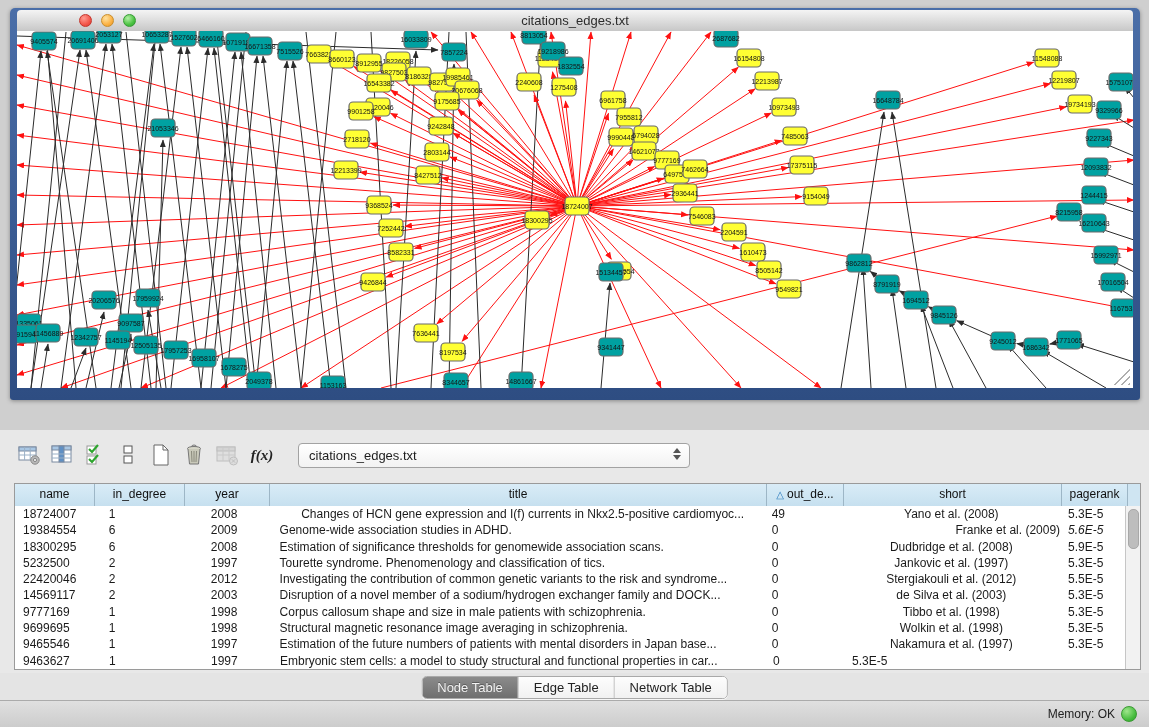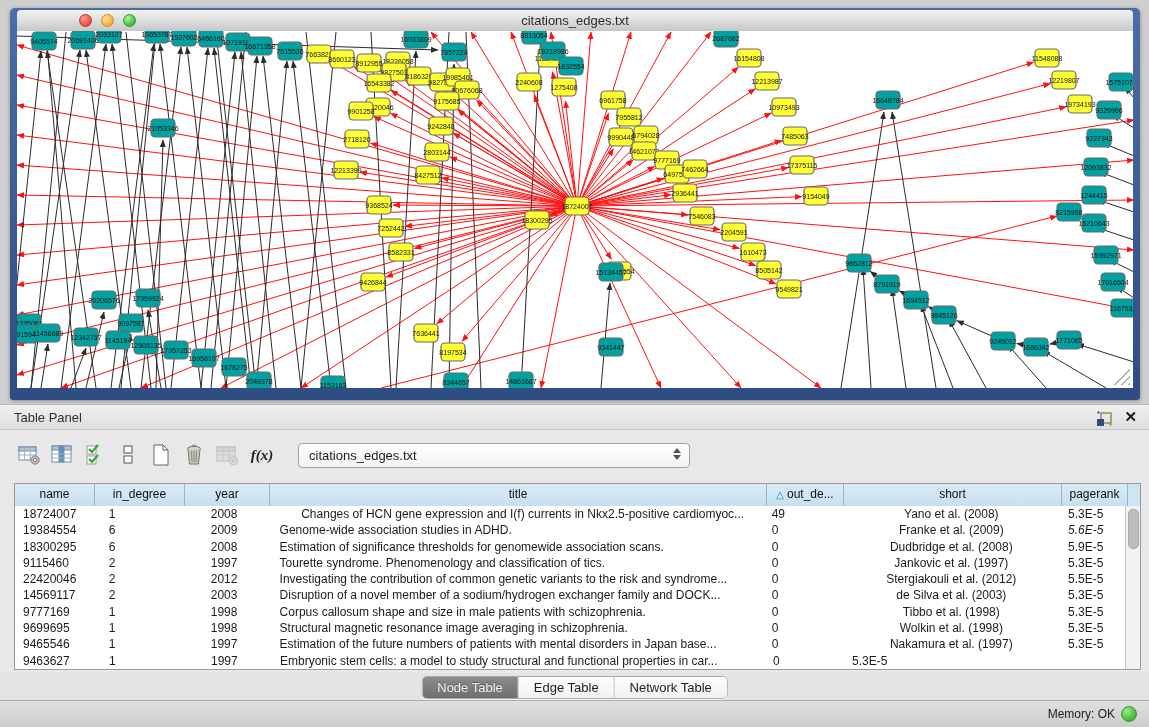--- a/index.html
+++ b/index.html
@@ -655,32 +655,20 @@
           </g>
           <g>
             <rect x="1056" y="331" width="24" height="18" rx="4" fill="#00a1a1" stroke="#6a6a6a" stroke-width="1.2"></rect>
             <text x="1068" y="342.5" text-anchor="middle" font-size="7" font-family="&quot;Liberation Sans&quot;,sans-serif" fill="#141414">1771065</text>
           </g>
         </svg>
       <div class="resize-grip"></div>
     </div>
   </div>
 
-  <div class="tp-header">
-    <span class="tp-title">Table Panel</span>
-    <span class="tp-float">
-      <svg width="17" height="17" viewBox="0 0 17 17">
-        <rect x="5" y="3" width="10" height="10" fill="none" stroke="#8b8b4a" stroke-width="1.4"></rect>
-        <rect x="1.5" y="9.5" width="6" height="6" fill="#2d4a7a" stroke="#2d4a7a"></rect>
-        <rect x="1.5" y="1.5" width="2" height="2" fill="#2d4a7a"></rect>
-        <rect x="13.5" y="13.5" width="2" height="2" fill="#8b8b4a"></rect>
-      </svg>
-    </span>
-    <span class="tp-close">✕</span>
-  </div>
 
   <div class="tp-body">
     <div class="tp-toolbar">
       <button class="tbtn">
         <svg width="24" height="24" viewBox="0 0 24 24">
           <rect x="2" y="4" width="17" height="13" fill="#fff" stroke="#7a8aa0"></rect>
           <rect x="2" y="4" width="17" height="4" fill="#a9c7e4" stroke="#7a8aa0"></rect>
           <line x1="7.6" y1="4" x2="7.6" y2="17" stroke="#9ab0c6"></line>
             <line x1="13.2" y1="4" x2="13.2" y2="17" stroke="#9ab0c6"></line>
           <line x1="2" y1="12" x2="19" y2="12" stroke="#9ab0c6"></line>
@@ -767,34 +755,34 @@
             <div class="td" style="width: 77px; text-align: left; padding-left: 6px;">49</div>
             <div class="td" style="width: 218px; text-align: center;">Yano et al. (2008)</div>
             <div class="td" style="width: 66px; text-align: left; padding-left: 8px;">5.3E-5</div>
           </div>
           <div class="tr">
             <div class="td" style="width: 80px; text-align: left; padding-left: 8px;">19384554</div>
             <div class="td" style="width: 90px; text-align: left; padding-left: 14px;">6</div>
             <div class="td" style="width: 85px; text-align: left; padding-left: 26px;">2009</div>
             <div class="td" style="width: 497px; text-align: left; padding-left: 10px;">Genome-wide association studies in ADHD.</div>
             <div class="td" style="width: 77px; text-align: left; padding-left: 6px;">0</div>
-            <div class="td" style="width: 218px; text-align: center;">Franke et al. (2009)</div>
+            <div class="td" style="width: 218px; text-align: right;">Franke et al. (2009)</div>
             <div class="td" style="width: 66px; text-align: left; padding-left: 8px; font-style: italic;">5.6E-5</div>
           </div>
           <div class="tr">
             <div class="td" style="width: 80px; text-align: left; padding-left: 8px;">18300295</div>
             <div class="td" style="width: 90px; text-align: left; padding-left: 14px;">6</div>
             <div class="td" style="width: 85px; text-align: left; padding-left: 26px;">2008</div>
             <div class="td" style="width: 497px; text-align: left; padding-left: 10px;">Estimation of significance thresholds for genomewide association scans.</div>
             <div class="td" style="width: 77px; text-align: left; padding-left: 6px;">0</div>
             <div class="td" style="width: 218px; text-align: center;">Dudbridge et al. (2008)</div>
             <div class="td" style="width: 66px; text-align: left; padding-left: 8px;">5.9E-5</div>
           </div>
           <div class="tr">
-            <div class="td" style="width: 80px; text-align: left; padding-left: 8px;">9115460</div>
+            <div class="td" style="width: 80px; text-align: left; padding-left: 8px;">5232500</div>
             <div class="td" style="width: 90px; text-align: left; padding-left: 14px;">2</div>
             <div class="td" style="width: 85px; text-align: left; padding-left: 26px;">1997</div>
             <div class="td" style="width: 497px; text-align: left; padding-left: 10px;">Tourette syndrome. Phenomenology and classification of tics.</div>
             <div class="td" style="width: 77px; text-align: left; padding-left: 6px;">0</div>
             <div class="td" style="width: 218px; text-align: center;">Jankovic et al. (1997)</div>
             <div class="td" style="width: 66px; text-align: left; padding-left: 8px;">5.3E-5</div>
           </div>
           <div class="tr">
             <div class="td" style="width: 80px; text-align: left; padding-left: 8px;">22420046</div>
             <div class="td" style="width: 90px; text-align: left; padding-left: 14px;">2</div>

